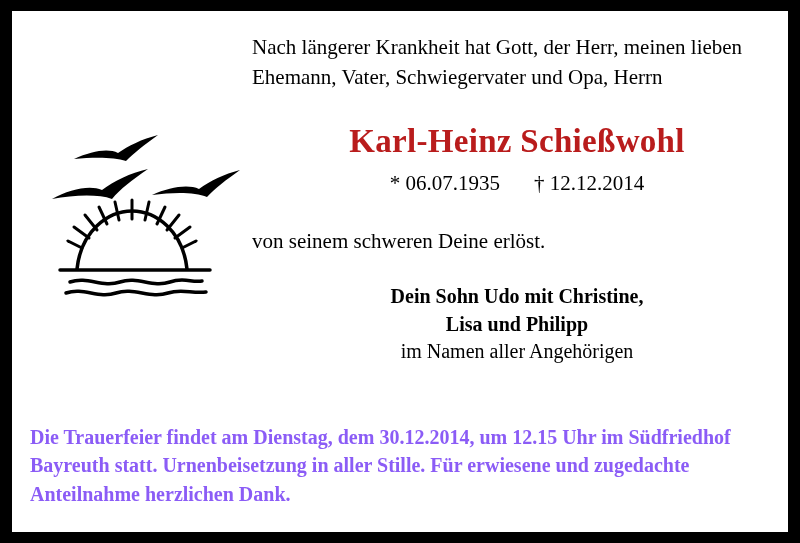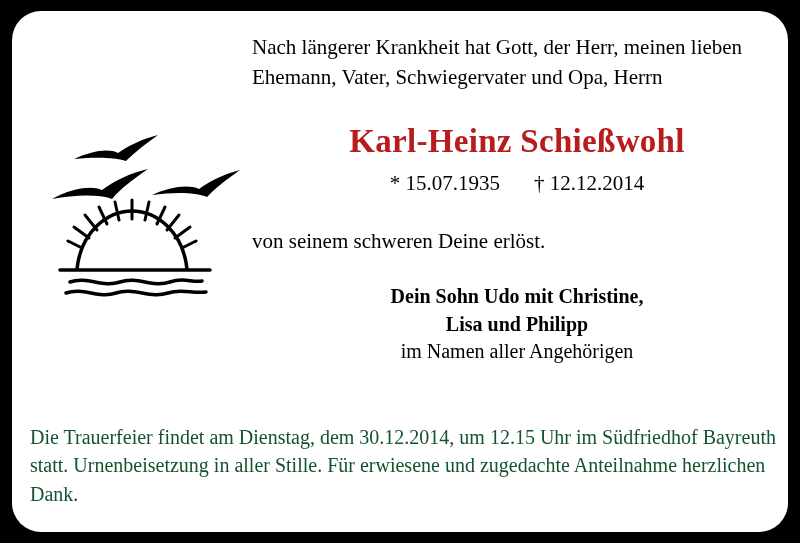--- a/index.html
+++ b/index.html
@@ -22,21 +22,20 @@
     background: #000000;
     box-sizing: border-box;
     padding: 11px 12px 11px 12px;
   }
   .sheet {
     position: relative;
     width: 100%;
     height: 100%;
     background: #ffffff;
     box-sizing: border-box;
-    border-radius: 29px;
   }
 
   .intro {
     position: absolute;
     left: 240px;
     top: 22px;
     width: 530px;
     font-size: 21px;
     line-height: 1.42;
     color: #000000;
@@ -88,22 +87,23 @@
   .family .lead { font-weight: normal; }
   .family .bold { font-weight: bold; }
 
   .ceremony {
     position: absolute;
     left: 18px;
     top: 412px;
     width: 752px;
     font-size: 20px;
     line-height: 1.42;
-    color: #14532d;
+    color: #8b5cf6;
     text-align: left;
+    font-weight: bold;
   }
 
   .emblem {
     position: absolute;
     left: 28px;
     top: 80px;
     width: 210px;
     height: 215px;
   }
   .emblem svg { display: block; }
@@ -147,21 +147,21 @@
           <path d="M26 202 C44 196, 58 208, 76 202 C94 196, 110 208, 128 202 C142 197, 152 203, 166 201"></path>
         </g>
       </svg>
     </div>
 
     <div class="intro">Nach längerer Krankheit hat Gott, der Herr, meinen lieben Ehemann, Vater, Schwiegervater und Opa, Herrn</div>
 
     <div class="name">Karl-Heinz Schießwohl</div>
 
     <div class="dates">
-      <span class="birth">* 15.07.1935</span><span class="death">† 12.12.2014</span>
+      <span class="birth">* 06.07.1935</span><span class="death">† 12.12.2014</span>
     </div>
 
     <div class="released">von seinem schweren Deine erlöst.</div>
 
     <div class="family">
       <div class="bold">Dein Sohn Udo mit Christine,</div>
       <div class="bold">Lisa und Philipp</div>
       <div class="lead">im Namen aller Angehörigen</div>
     </div>
 

